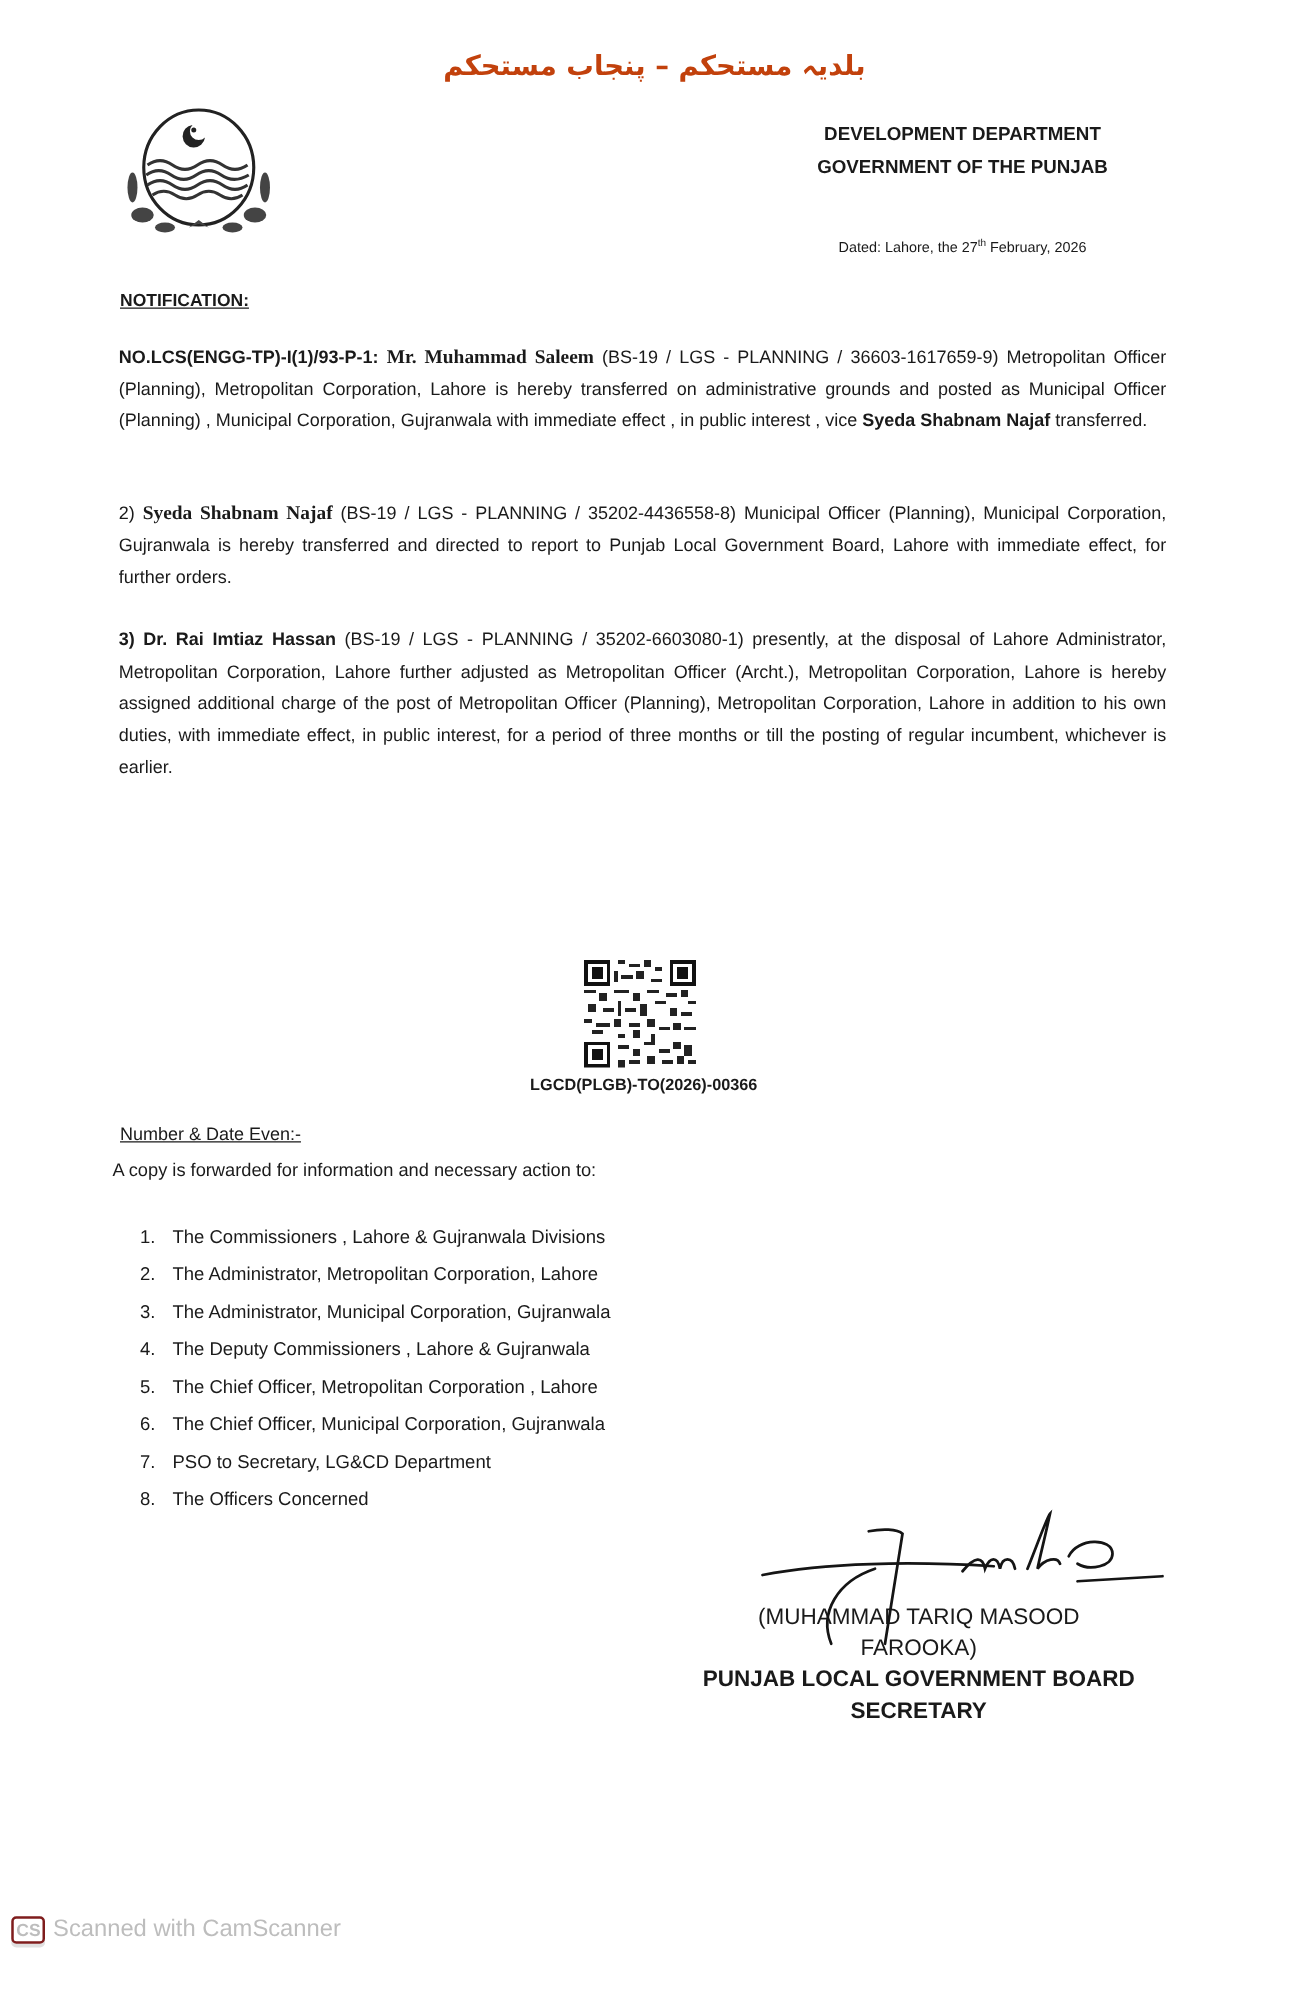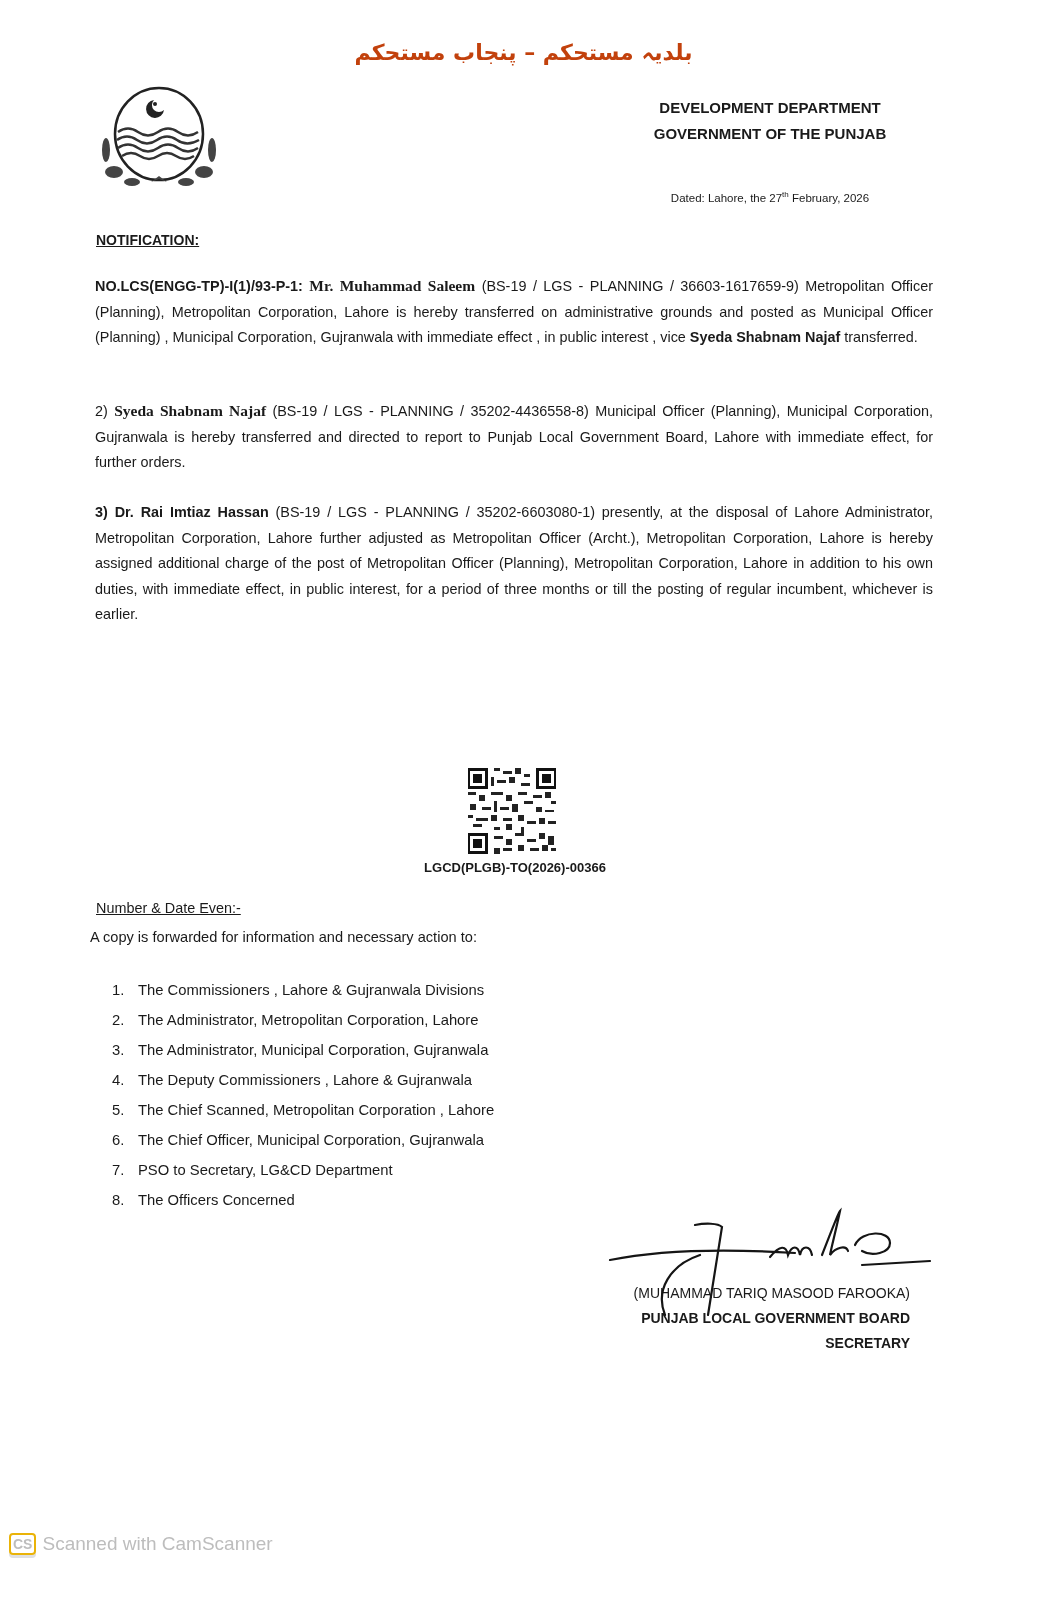--- a/index.html
+++ b/index.html
@@ -21,24 +21,24 @@
   b { font-weight: bold; }
   .sec-block { left: 520px; width: 430px; text-align: center; font-weight: bold; font-size: 14.4px; line-height: 26px; top: 689px; }
   .qr { left: 467px; top: 768px; width: 90px; height: 86px; }
   .qrcode { left: 400px; width: 230px; text-align: center; top: 860px; font-weight: bold; font-size: 13px; }
   .nde { left: 96px; top: 884px; font-weight: normal; font-size: 14.4px; text-decoration: underline; margin-top: 16px; }
   .fwd { left: 90px; top: 929px; font-size: 14.6px; }
   .cc-list { left: 112px; top: 975px; margin: 0; padding: 0; list-style: none; font-size: 14.8px; }
   .cc-list li { height: 30px; line-height: 30px; display: flex; }
   .cc-list .num { width: 26px; display: inline-block; }
   .sig { left: 600px; top: 1205px; width: 340px; height: 130px; }
-  .signer { left: 560px; width: 350px; text-align: right; top: 1281px; font-size: 14px; line-height: 25px; }
+  .signer { left: 560px; width: 350px; text-align: center; top: 1281px; font-size: 18px; line-height: 25px; }
   .signer .t { font-weight: bold; }
   .camscan { left: 9px; top: 1533px; display: flex; align-items: center; color: #bdbdbd; font-size: 19px; }
-  .camscan .cs { border: 2px solid #eab308; border-radius: 4px; font-weight: bold; font-size: 14px; padding: 1px 2px; margin-right: 6px; color: #bdbdbd; box-shadow: 0 3px 0 #e0e0e0; }
+  .camscan .cs { border: 2px solid #7f1d1d; border-radius: 4px; font-weight: bold; font-size: 14px; padding: 1px 2px; margin-right: 6px; color: #bdbdbd; box-shadow: 0 3px 0 #e0e0e0; }
 </style>
 </head>
 <body>
 
 <div class="abs urdu">بلدیہ مستحکم – پنجاب مستحکم</div>
 
 <div class="abs logo">
   <svg width="126" height="104" viewBox="0 0 126 104">
     <ellipse cx="63" cy="48" rx="44" ry="46" fill="none" stroke="#222" stroke-width="2.5"></ellipse>
     <path d="M58 14 a9 9 0 1 0 10 10 a7 7 0 1 1 -10 -10z" fill="#222"></path>
@@ -175,21 +175,21 @@
   <li>
       <span class="num">3.</span>
       <span>The Administrator, Municipal Corporation, Gujranwala</span>
     </li>
   <li>
       <span class="num">4.</span>
       <span>The Deputy Commissioners , Lahore &amp; Gujranwala</span>
     </li>
   <li>
       <span class="num">5.</span>
-      <span>The Chief Scanned, Metropolitan Corporation , Lahore</span>
+      <span>The Chief Officer, Metropolitan Corporation , Lahore</span>
     </li>
   <li>
       <span class="num">6.</span>
       <span>The Chief Officer, Municipal Corporation, Gujranwala</span>
     </li>
   <li>
       <span class="num">7.</span>
       <span>PSO to Secretary, LG&amp;CD Department</span>
     </li>
   <li>

